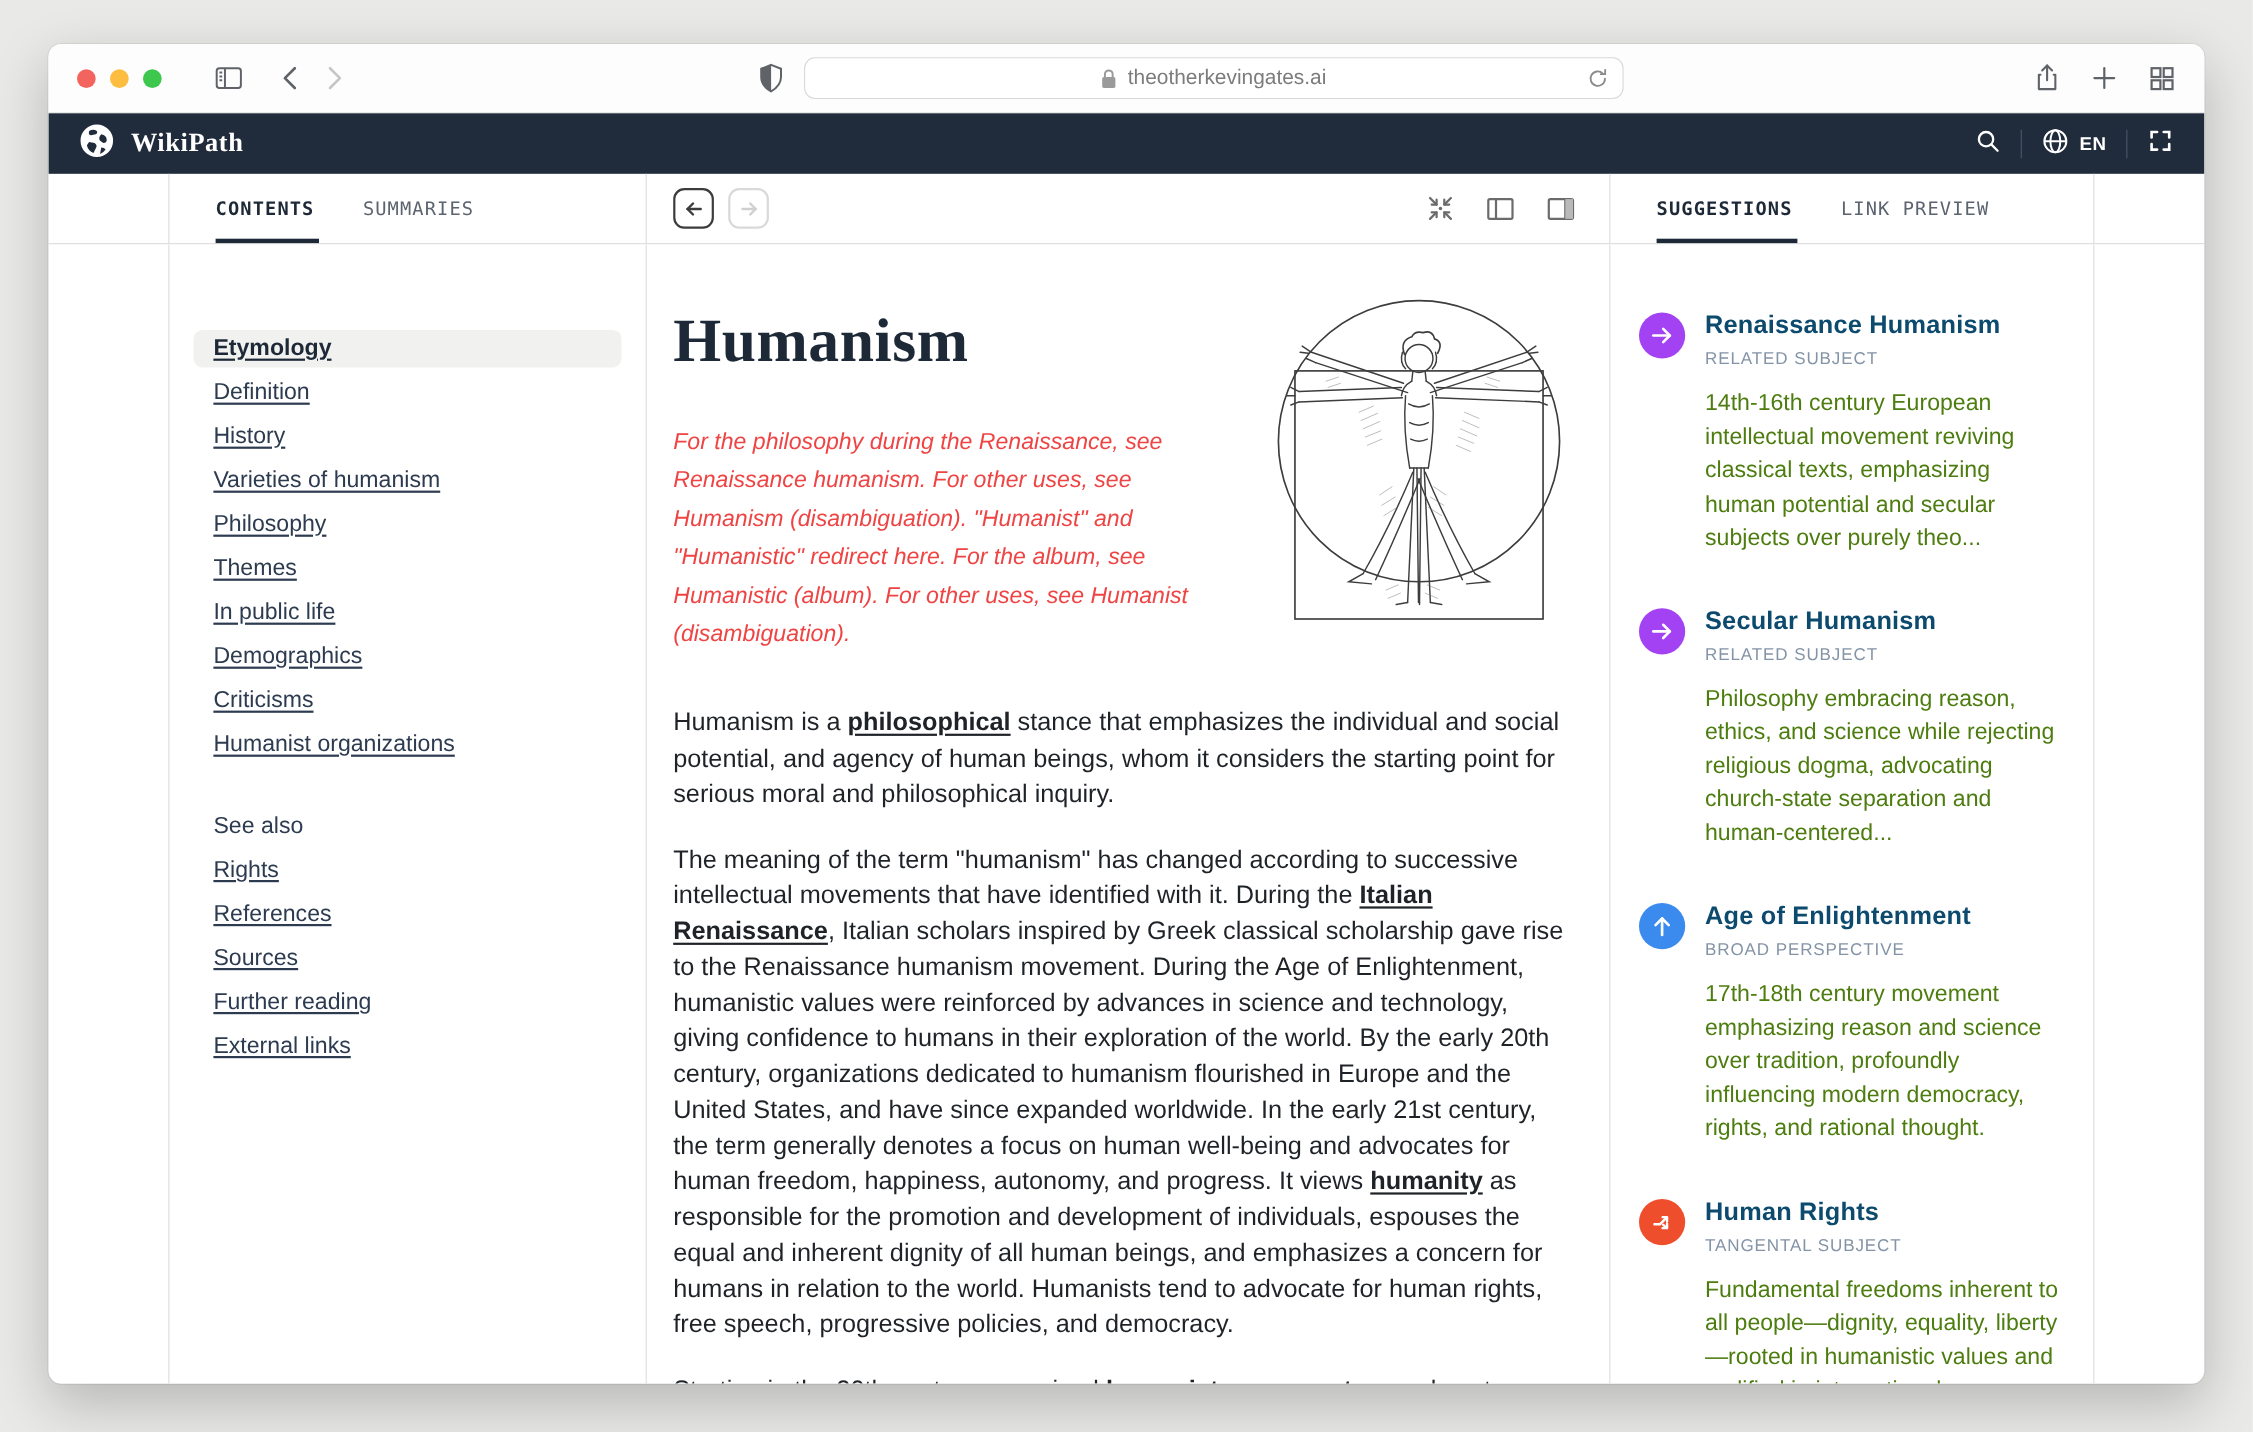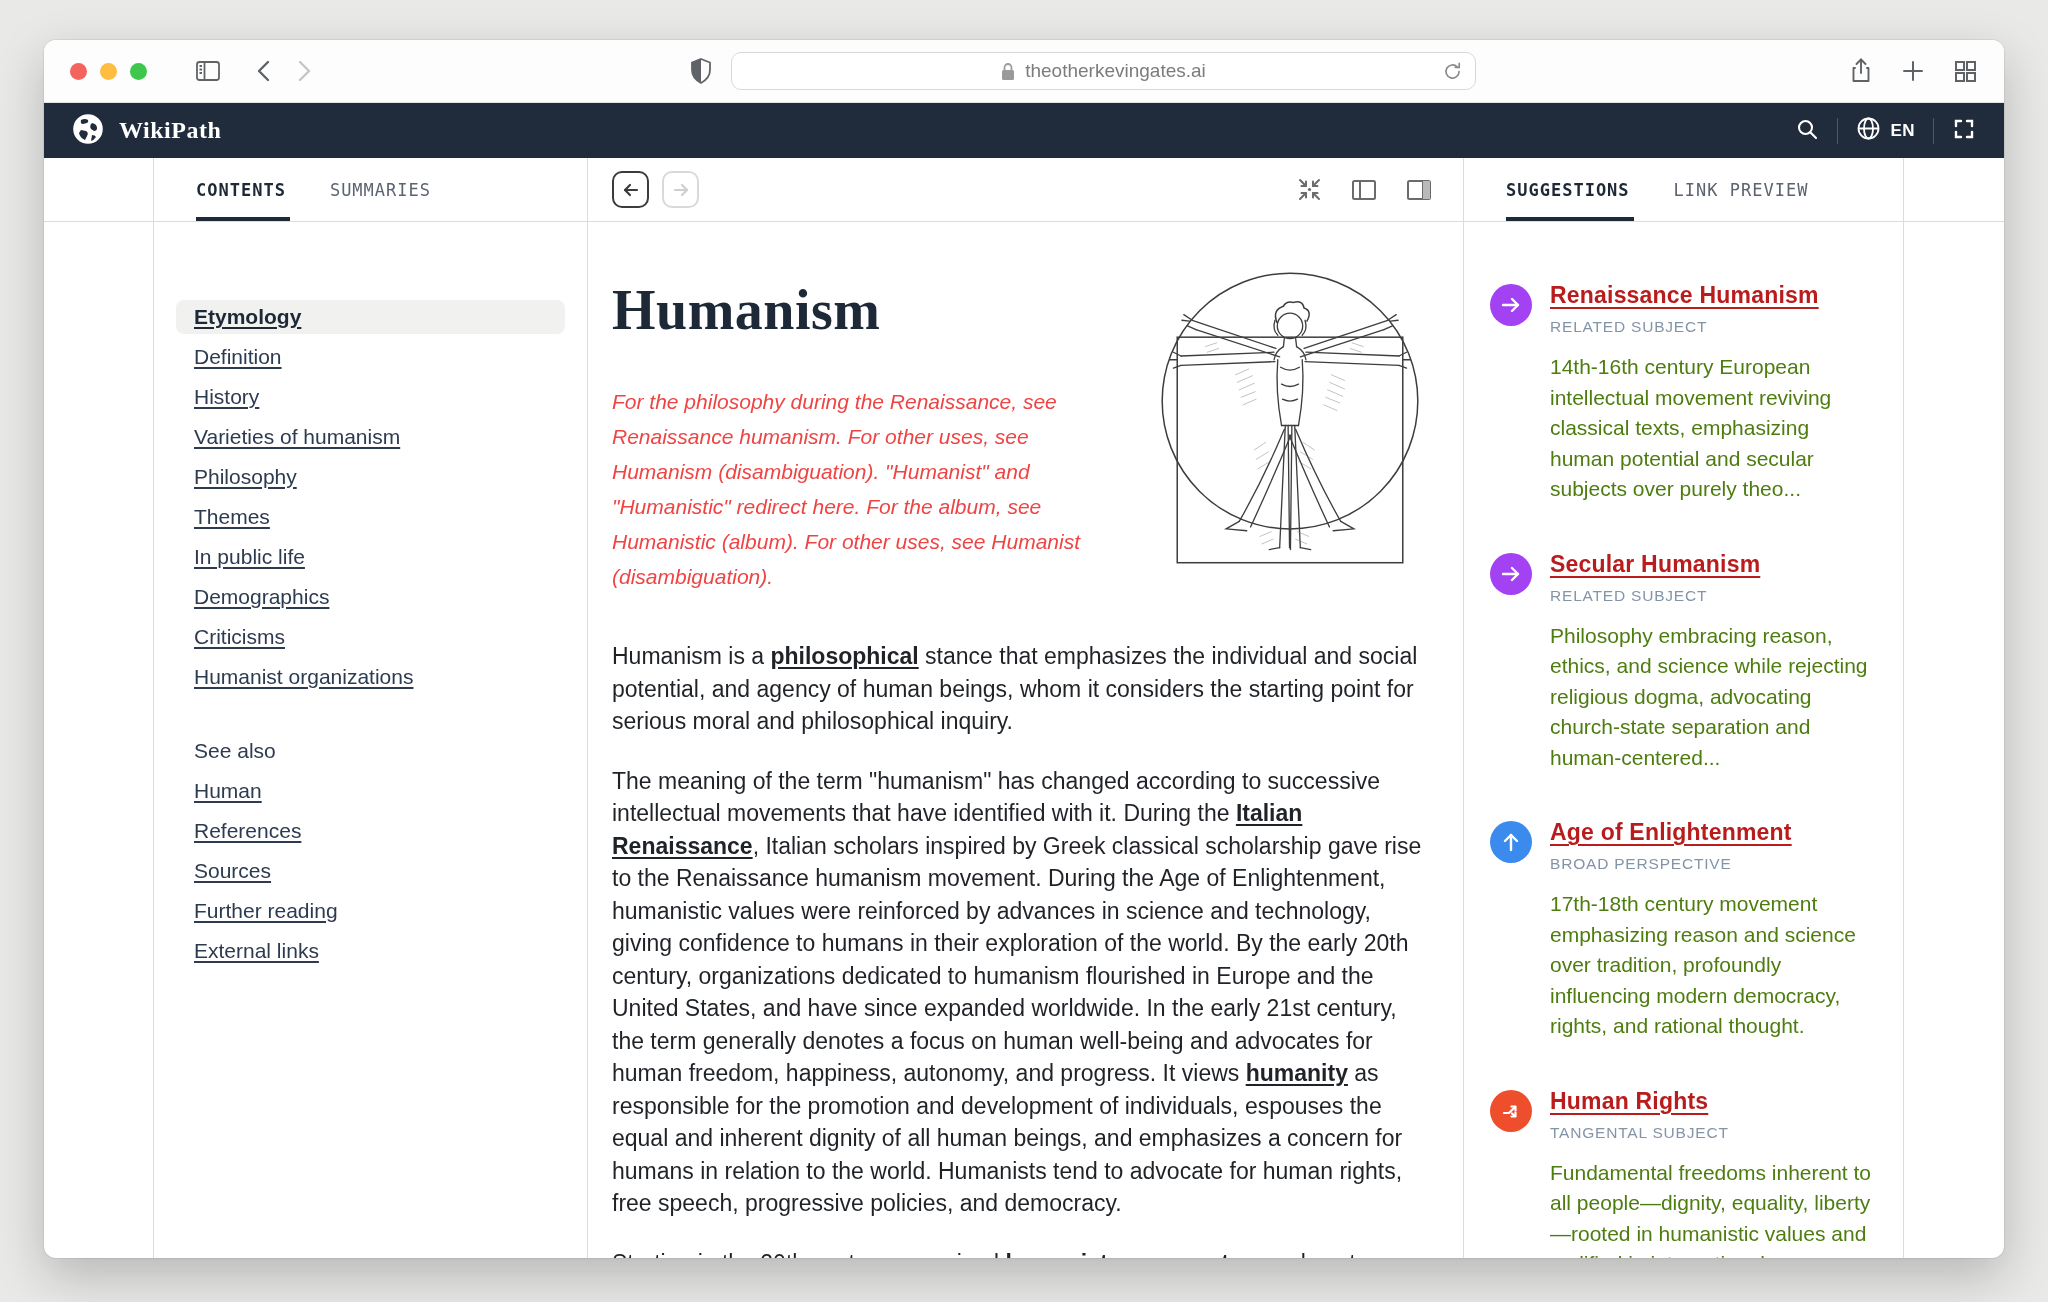--- a/index.html
+++ b/index.html
@@ -97,21 +97,21 @@
   .wikilink { font-weight:bold; text-decoration:underline; text-underline-offset:3px; color:#1f2328; cursor:pointer; }
 
   
   .sugg-panel { padding:60px 28px 0 26px; overflow:hidden; }
   .card { display:flex; gap:18px; margin-bottom:46px; cursor:pointer; }
   .card-icon {
     width:42px; height:42px; border-radius:50%; flex:0 0 42px; margin-top:2px;
     display:flex; align-items:center; justify-content:center; color:#fff;
   }
   .card h3 {
-    font-size:23px; color:#b91c1c; text-decoration:underline; text-underline-offset:4px;
+    font-size:23px; color:#0c4a6e; text-underline-offset:4px;
     text-decoration-thickness:1.5px; margin-bottom:9px; letter-spacing:.2px;
   }
   .card .card-label { font-size:15.5px; color:#8494a7; letter-spacing:.8px; margin-bottom:16px; }
   .card .card-desc { font-size:21px; line-height:30.5px; color:#4d7c0f; }
 </style>
 </head>
 <body>
 
 <div class="window">
 
@@ -319,21 +319,21 @@
             <a class="toc-item"><span>Criticisms</span></a>
           </li>
           <li>
             <a class="toc-item"><span>Humanist organizations</span></a>
           </li>
           <li class="toc-gap"></li>
           <li>
             <span class="toc-plain">See also</span>
           </li>
           <li>
-            <a class="toc-item"><span>Human</span></a>
+            <a class="toc-item"><span>Rights</span></a>
           </li>
           <li>
             <a class="toc-item"><span>References</span></a>
           </li>
           <li>
             <a class="toc-item"><span>Sources</span></a>
           </li>
           <li>
             <a class="toc-item"><span>Further reading</span></a>
           </li>

